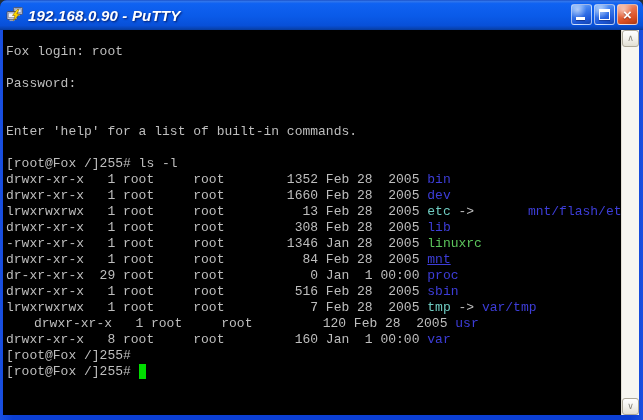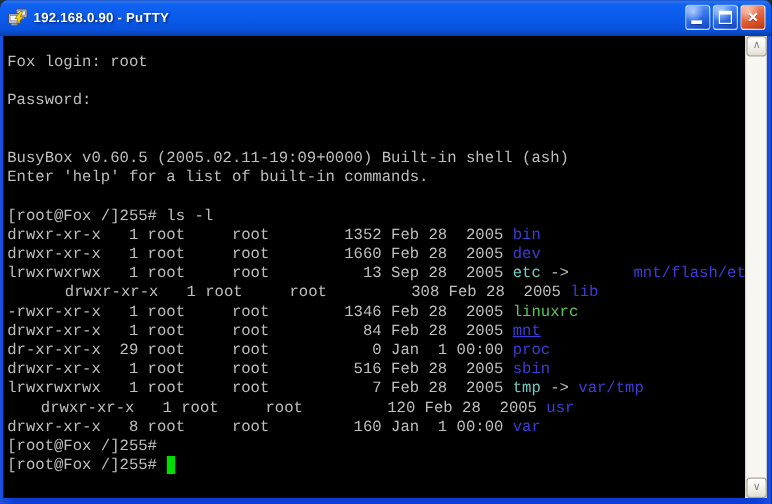--- a/index.html
+++ b/index.html
@@ -12,23 +12,24 @@
   }
   
   .titlebar{
     position:absolute;top:0;left:0;width:643px;height:30px;
     background:linear-gradient(180deg,#1C52C8 0%,#2E74EC 5%,#0F62F2 12%,#0A5AE8 55%,#0850D8 85%,#0845B8 94%,#063C9E 100%);
     display:flex;align-items:center;
     border-radius:7px 7px 0 0;
   }
   .titlebar-icon{width:18px;height:18px;margin:0 4px 0 6px;flex:0 0 auto;}
   .title-text{
-    color:#fff;font-size:11px;font-weight:bold;letter-spacing:.2px;
+    color:#fff;font-size:15px;font-weight:bold;letter-spacing:.2px;
     text-shadow:1px 1px 2px rgba(0,20,90,.85);
     white-space:nowrap;
+    font-style:italic;
   }
   .controls{position:absolute;right:5px;top:4px;display:flex;gap:2px;}
   .ctl-btn{
     width:21px;height:21px;border-radius:3px;position:relative;
     border:1px solid rgba(235,243,255,.65);
     cursor:default;padding:0;
   }
   .btn-blue{background:
     radial-gradient(circle at 30% 25%,rgba(255,255,255,.55),rgba(255,255,255,0) 45%),
     linear-gradient(160deg,#7FB2F8 0%,#3D7EF0 35%,#1E58D8 75%,#1443AE 100%);}
@@ -105,29 +106,28 @@
   </div>
 
   <div class="frame">
     <div class="client">
       <div class="screen" id="terminal">
           <div class="line"><span style="color: rgb(190, 190, 190);">Fox login: root</span></div>
           <div class="line">&nbsp;</div>
           <div class="line"><span style="color: rgb(190, 190, 190);">Password:</span></div>
           <div class="line">&nbsp;</div>
           <div class="line">&nbsp;</div>
-          <div class="line"><span style="color: rgb(190, 190, 190);">BusyBox v0.60.5 (2005.02.11-19:09+0000) Built-in shell (ash)</span></div>
           <div class="line"><span style="color: rgb(190, 190, 190);">Enter 'help' for a list of built-in commands.</span></div>
           <div class="line">&nbsp;</div>
           <div class="line"><span style="color: rgb(190, 190, 190);">[root@Fox /]255# ls -l</span></div>
           <div class="line"><span style="color: rgb(190, 190, 190);">drwxr-xr-x   1 root     root        1352 Feb 28  2005 </span><span style="color: rgb(61, 61, 216);">bin</span></div>
           <div class="line"><span style="color: rgb(190, 190, 190); margin-top: 24px;">drwxr-xr-x   1 root     root        1660 Feb 28  2005 </span><span style="color: rgb(61, 61, 216);">dev</span></div>
-          <div class="line"><span style="color: rgb(190, 190, 190);">lrwxrwxrwx   1 root     root          13 Sep 28  2005 </span><span style="color: rgb(111, 204, 194);">etc</span><span style="color: rgb(190, 190, 190);"> -&gt; </span><span style="color: rgb(61, 61, 216); margin-left: 46px;">mnt/flash/etc</span></div>
-          <div class="line"><span style="color: rgb(190, 190, 190); margin-left: 48px;">drwxr-xr-x   1 root     root         308 Feb 28  2005 </span><span style="color: rgb(61, 61, 216);">lib</span></div>
-          <div class="line"><span style="color: rgb(190, 190, 190);">-rwxr-xr-x   1 root     root        1346 Feb 28  2005 </span><span style="color: rgb(92, 197, 92);">linuxrc</span></div>
+          <div class="line"><span style="color: rgb(190, 190, 190);">lrwxrwxrwx   1 root     root          13 Feb 28  2005 </span><span style="color: rgb(111, 204, 194);">etc</span><span style="color: rgb(190, 190, 190);"> -&gt; </span><span style="color: rgb(61, 61, 216); margin-left: 46px;">mnt/flash/etc</span></div>
+          <div class="line"><span style="color: rgb(190, 190, 190);">drwxr-xr-x   1 root     root         308 Feb 28  2005 </span><span style="color: rgb(61, 61, 216);">lib</span></div>
+          <div class="line"><span style="color: rgb(190, 190, 190);">-rwxr-xr-x   1 root     root        1346 Jan 28  2005 </span><span style="color: rgb(92, 197, 92);">linuxrc</span></div>
           <div class="line"><span style="color: rgb(190, 190, 190);">drwxr-xr-x   1 root     root          84 Feb 28  2005 </span><span style="color: rgb(61, 61, 216); text-decoration: underline;">mnt</span></div>
           <div class="line"><span style="color: rgb(190, 190, 190); margin-top: 15px;">dr-xr-xr-x  29 root     root           0 Jan  1 00:00 </span><span style="color: rgb(61, 61, 216);">proc</span></div>
           <div class="line"><span style="color: rgb(190, 190, 190);">drwxr-xr-x   1 root     root         516 Feb 28  2005 </span><span style="color: rgb(61, 61, 216);">sbin</span></div>
           <div class="line"><span style="color: rgb(190, 190, 190);">lrwxrwxrwx   1 root     root           7 Feb 28  2005 </span><span style="color: rgb(111, 204, 194);">tmp</span><span style="color: rgb(190, 190, 190);"> -&gt; </span><span style="color: rgb(61, 61, 216);">var/tmp</span></div>
           <div class="line"><span style="color: rgb(190, 190, 190); margin-left: 28px;">drwxr-xr-x   1 root     root         120 Feb 28  2005 </span><span style="color: rgb(61, 61, 216);">usr</span></div>
           <div class="line"><span style="color: rgb(190, 190, 190);">drwxr-xr-x   8 root     root         160 Jan  1 00:00 </span><span style="color: rgb(61, 61, 216); margin-top: 32px;">var</span></div>
           <div class="line"><span style="color: rgb(190, 190, 190);">[root@Fox /]255#</span></div>
           <div class="line"><span style="color: rgb(190, 190, 190);">[root@Fox /]255# </span><span style="color: rgb(0, 220, 0); background: rgb(0, 220, 0);"> </span></div>
         </div>
       <div class="scrollbar">

